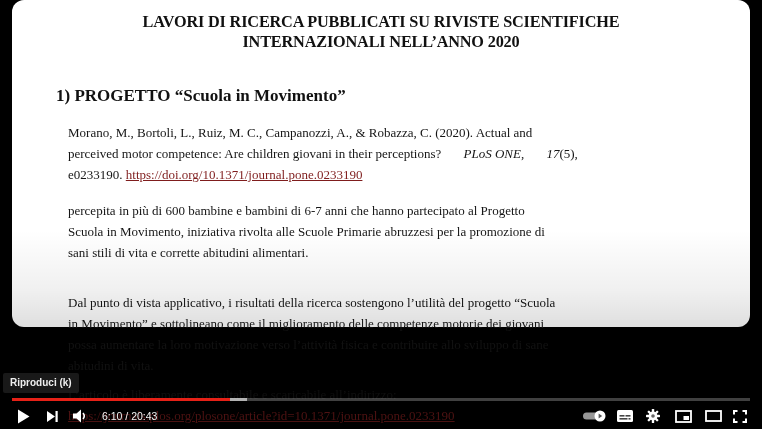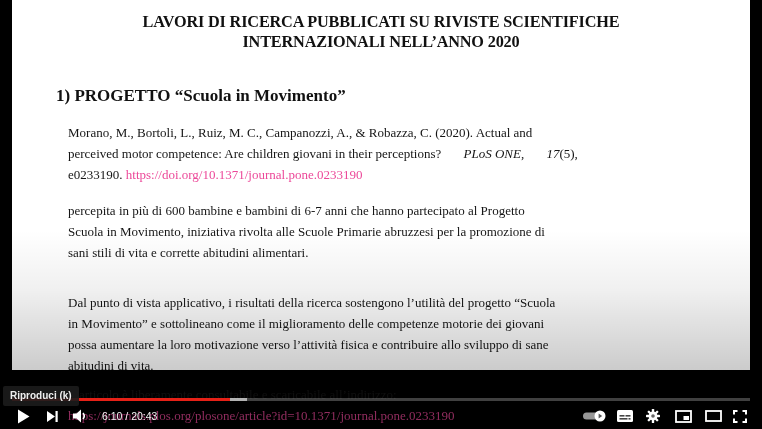--- a/index.html
+++ b/index.html
@@ -2,22 +2,22 @@
 <html><head>
 <meta charset="utf-8">
 <style>
   html, body { margin: 0; padding: 0; }
   body {
     width: 762px; height: 429px; overflow: hidden; background: #000;
     position: relative; font-family: "Liberation Serif", serif;
   }
   .player { position: absolute; left: 0; top: 0; width: 762px; height: 429px; background: #000; }
   .slide {
-    position: absolute; left: 12px; top: 0; width: 738px; height: 370px;
-    background: #fff; color: #111;
+    position: absolute; left: 12px; top: 0; width: 738px; height: 327px;
+    background: #fff; color: #111; border-radius: 12px;
   }
   .title {
     position: absolute; left: 0; width: 738px; text-align: center;
     font-weight: bold; font-size: 17.5px; line-height: 20px; letter-spacing: -0.2px;
     font-family: "Liberation Serif", serif; transform: scaleX(0.93);
   }
   .title.l1 { top: 11px; }
   .title.l2 { top: 31px; }
   .section-heading {
     position: absolute; left: 44px; top: 86px; font-weight: bold; font-size: 17px;
@@ -25,40 +25,40 @@
   }
   .para {
     position: absolute; left: 56px; width: 640px; font-size: 13px; line-height: 21px;
     font-family: "Liberation Serif", serif; color: #151515;
   }
   .para .line { display: block; white-space: nowrap; }
   .p-ref { top: 122px; }
   .p-study { top: 200px; }
   .p-apply { top: 292px; }
   .p-link { top: 384px; }
-  .link { color: #ec4899; }
+  .link { color: #7f1d1d; text-decoration: underline; }
   .ital { font-style: italic; margin-left: 19px; }
 
   .bottom-gradient {
     position: absolute; left: 0; top: 230px; width: 762px; height: 199px;
     background: linear-gradient(to bottom, rgba(0,0,0,0) 0%, rgba(0,0,0,0.06) 30%, rgba(0,0,0,0.22) 75%, rgba(0,0,0,0.45) 100%);
     pointer-events: none;
   }
   .progress-track {
     position: absolute; left: 12px; top: 398px; width: 738px; height: 3px;
     background: rgba(255,255,255,0.25);
   }
   .progress-buffer { position: absolute; left: 0; top: 0; height: 3px; width: 235px; background: rgba(255,255,255,0.6); }
   .progress-played { position: absolute; left: 0; top: 0; height: 3px; width: 218px; background: #e62117; }
 
   .tooltip {
     position: absolute; left: 3px; top: 373px; height: 20px; padding: 0 7px;
     background: rgba(28,28,28,0.9); color: #eee; border-radius: 2px;
     font-family: "Liberation Sans", sans-serif; font-size: 10px; font-weight: bold;
-    line-height: 20px; white-space: nowrap; margin-top: 13px;
+    line-height: 20px; white-space: nowrap;
   }
 
   .controls {
     position: absolute; left: 12px; top: 403px; width: 602px; height: 26px;
   }
   .ctl { position: absolute; top: 0; height: 26px; display: flex; align-items: center; justify-content: center; color: #fff; }
   .ctl svg { display: block; }
   .time {
     position: absolute; left: 90px; top: 5px; color: #f2f2f2;
     font-family: "Liberation Sans", sans-serif; font-size: 10.5px; line-height: 16px; white-space: nowrap;

